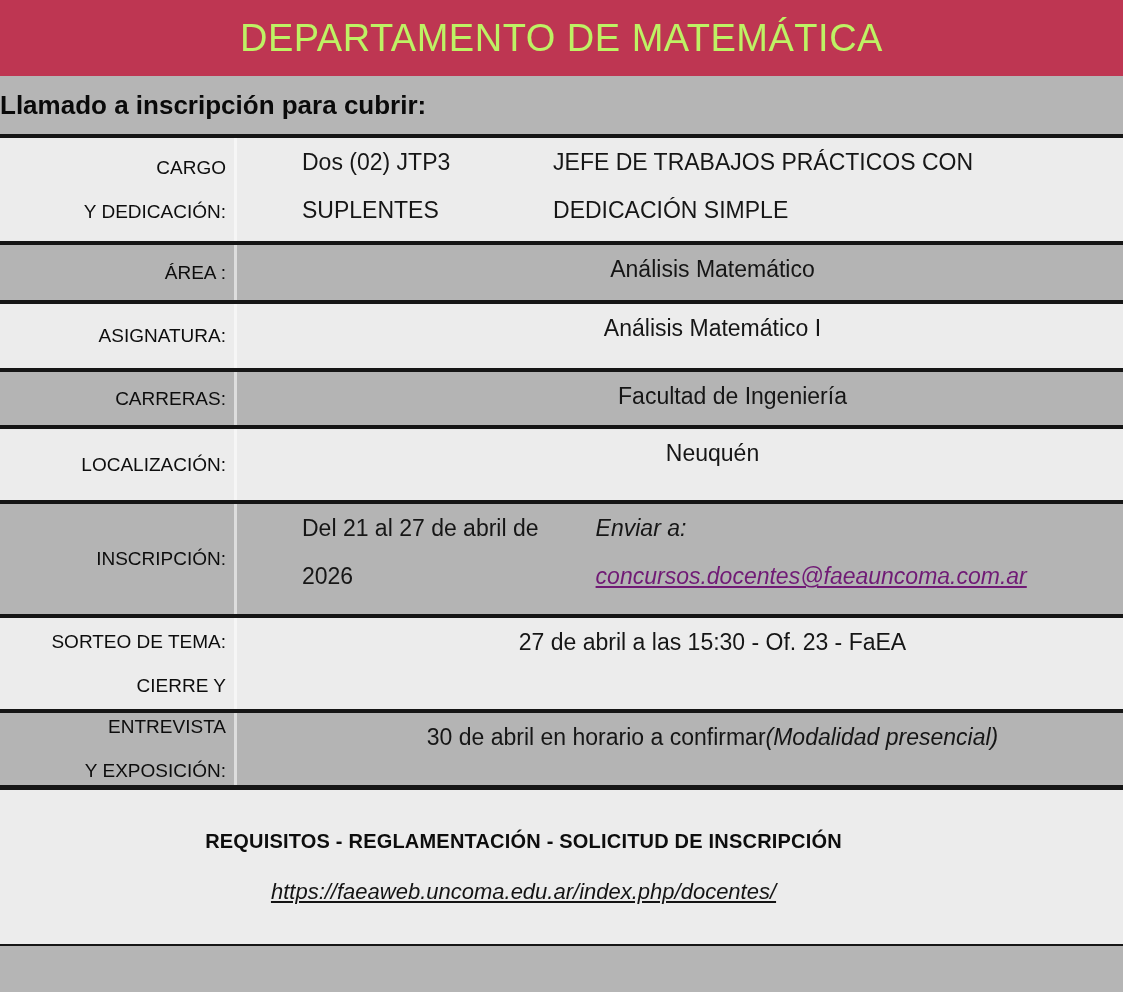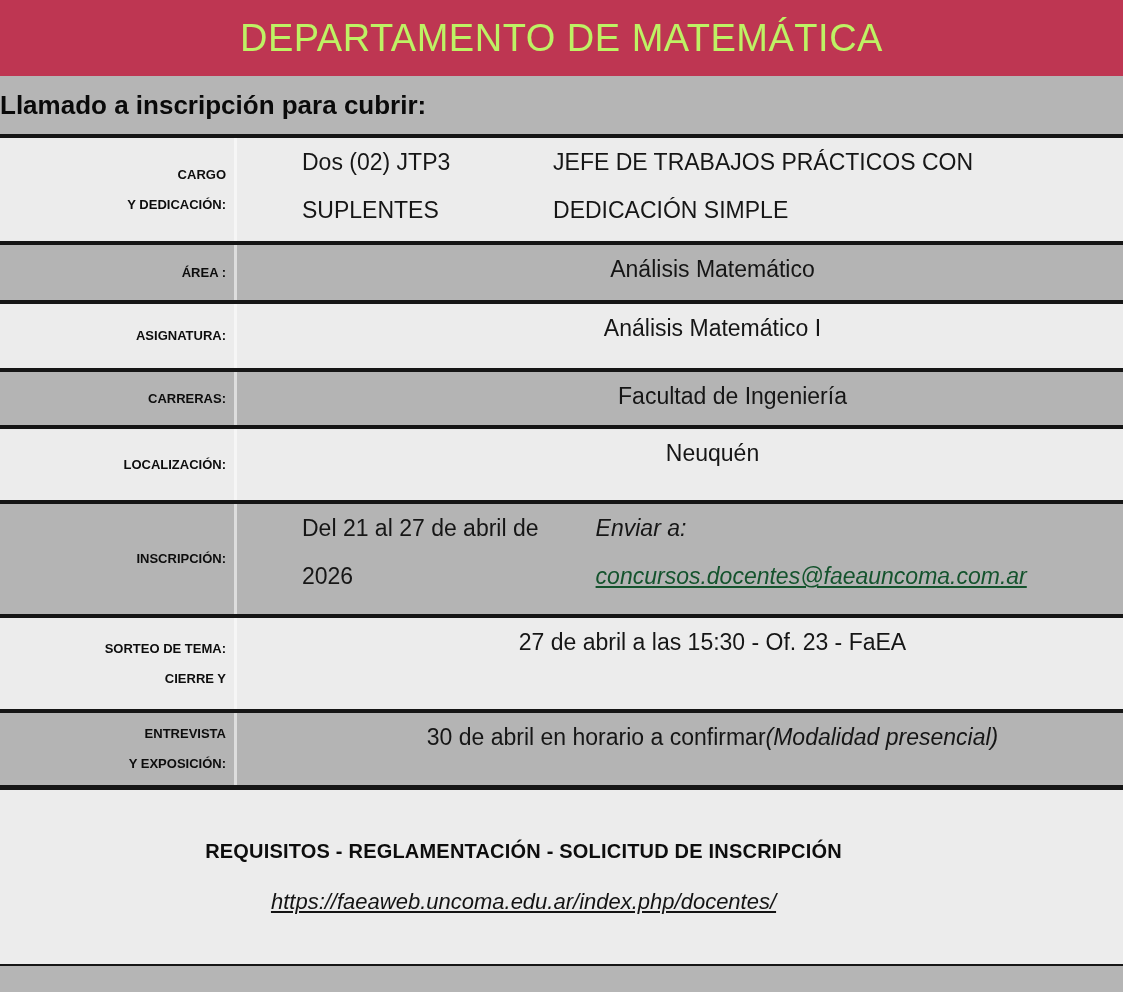--- a/index.html
+++ b/index.html
@@ -27,45 +27,45 @@
     display:flex; flex-direction:row; align-items:stretch;
     border-bottom:4px solid #151515; flex:0 0 auto;
   }
   .row.light { background:#ECECEC; }
   .row.gray  { background:#B4B4B4; }
 
   .label-cell {
     width:237px; flex:0 0 237px;
     display:flex; flex-direction:column; justify-content:center;
     text-align:right; padding-right:8px;
-    font-weight:bold; font-size:13px; color:#0d0d0d;
+    font-weight:normal; font-size:19px; color:#0d0d0d;
     line-height:2.3;
     border-right:3px solid rgba(255,255,255,0.55);
   }
   .value-cell {
     flex:1 1 auto;
     display:flex; flex-direction:row; justify-content:center;
     padding-left:65px;
     font-size:23px; color:#161616;
     line-height:2.1;
   }
   .italic { font-style:italic; }
-  .link { font-style:italic; text-decoration:underline; color:#14532d; }
+  .link { font-style:italic; text-decoration:underline; color:#701a75; }
 
   .r-cargo        { height:107px; }
   .r-area         { height:59px;  }
   .r-asignatura   { height:68px;  }
   .r-carreras     { height:57px;gap:40px;  }
   .r-localizacion { height:75px;  }
   .r-inscripcion  { height:114px; }
   .r-cierre       { height:95px;  }
   .r-entrevista   { height:77px; border-bottom-width:5px; }
 
   .footer {
-    height:176px; background:#ECECEC;
+    height:156px; background:#ECECEC;
     display:flex; flex-direction:column; align-items:center; justify-content:center;
     gap:26px; padding-right:76px;
     border-bottom:2px solid #151515;
     flex:0 0 auto;
   }
   .footer-title { font-weight:bold; font-size:20px; color:#0d0d0d; letter-spacing:0.2px; }
   .footer-url   { font-size:22px; font-style:italic; text-decoration:underline; color:#141414; }
 
   .bottom-bar { height:5px; background:#B5B5B5; flex:1 1 auto; }
 </style>

